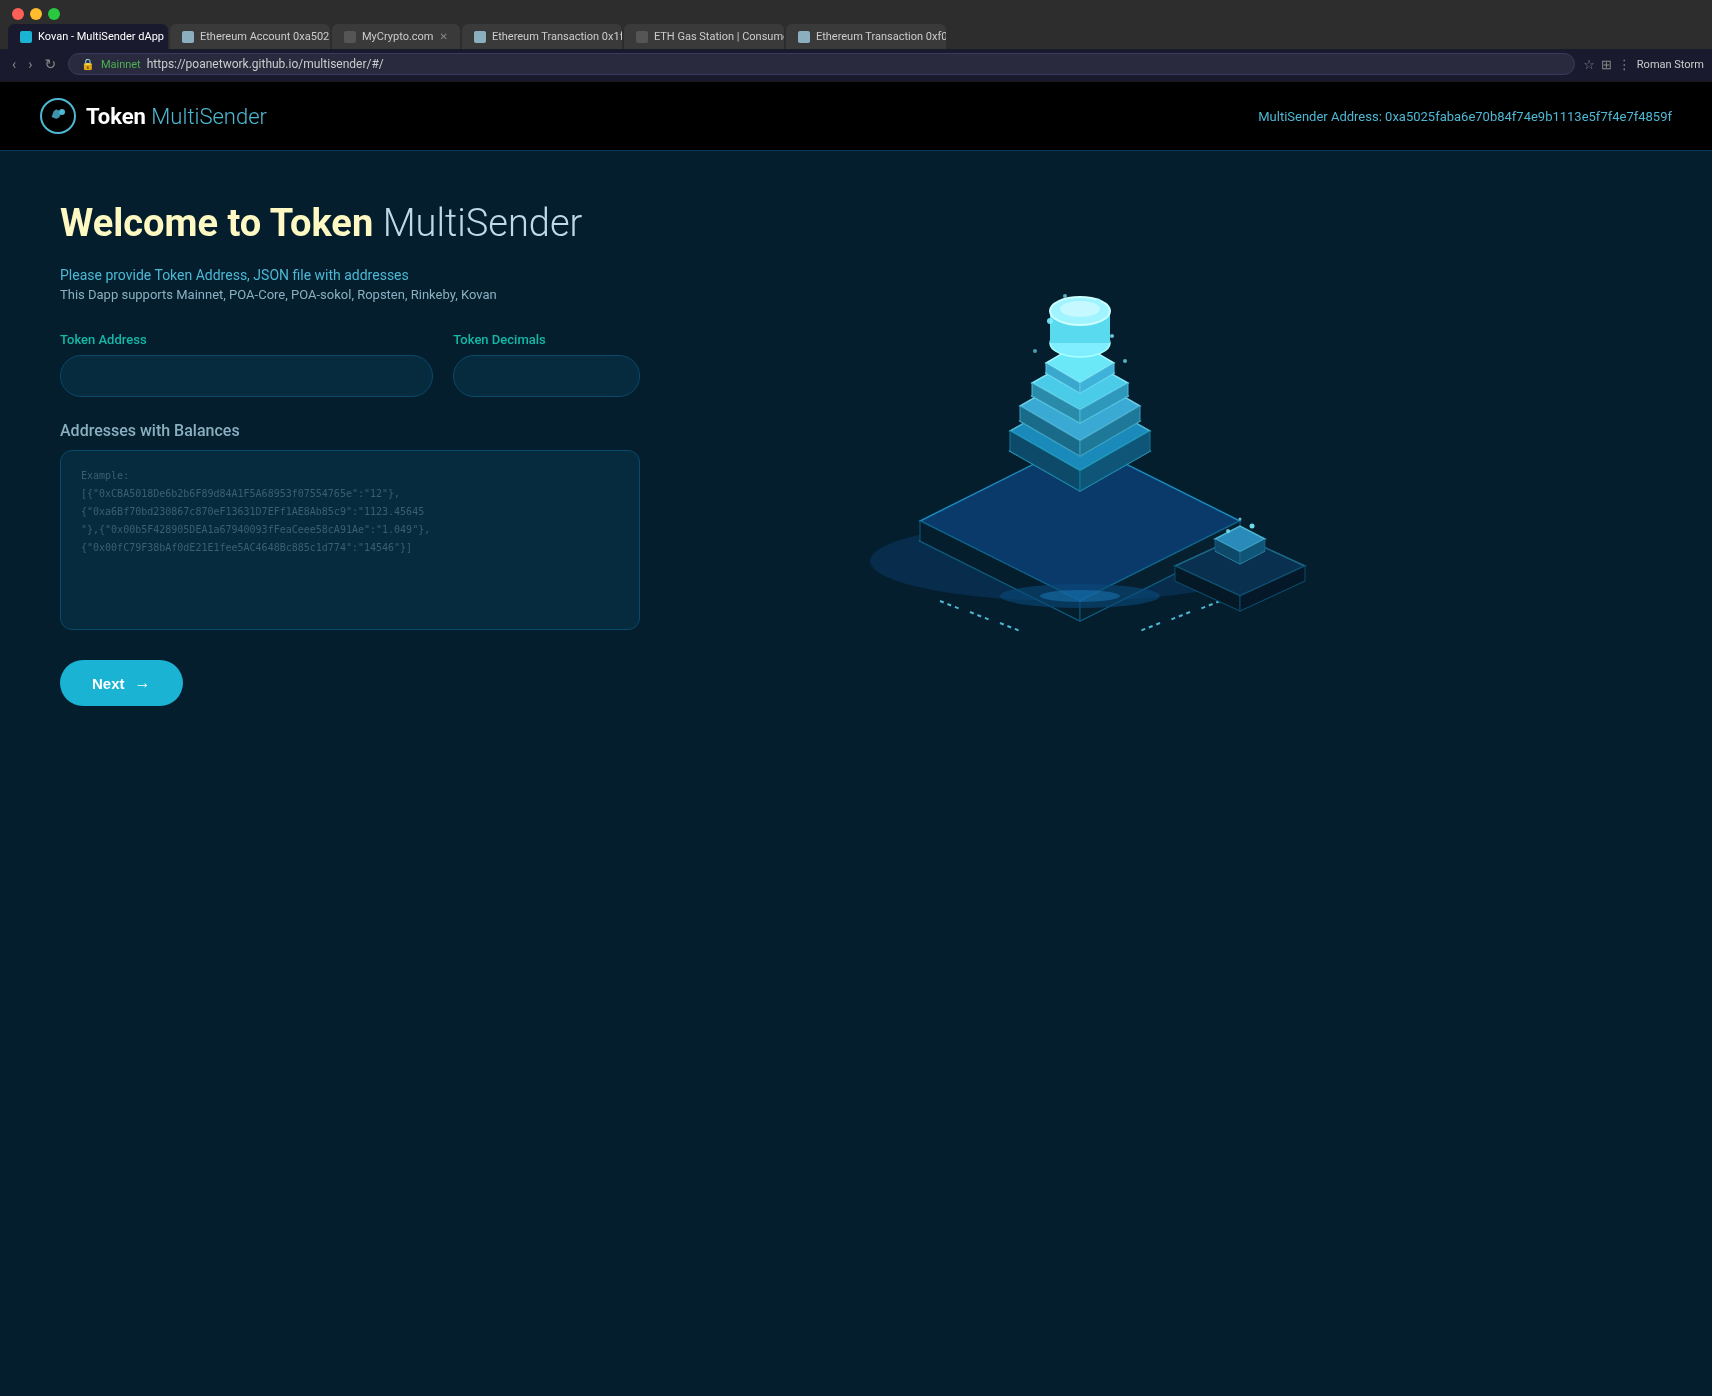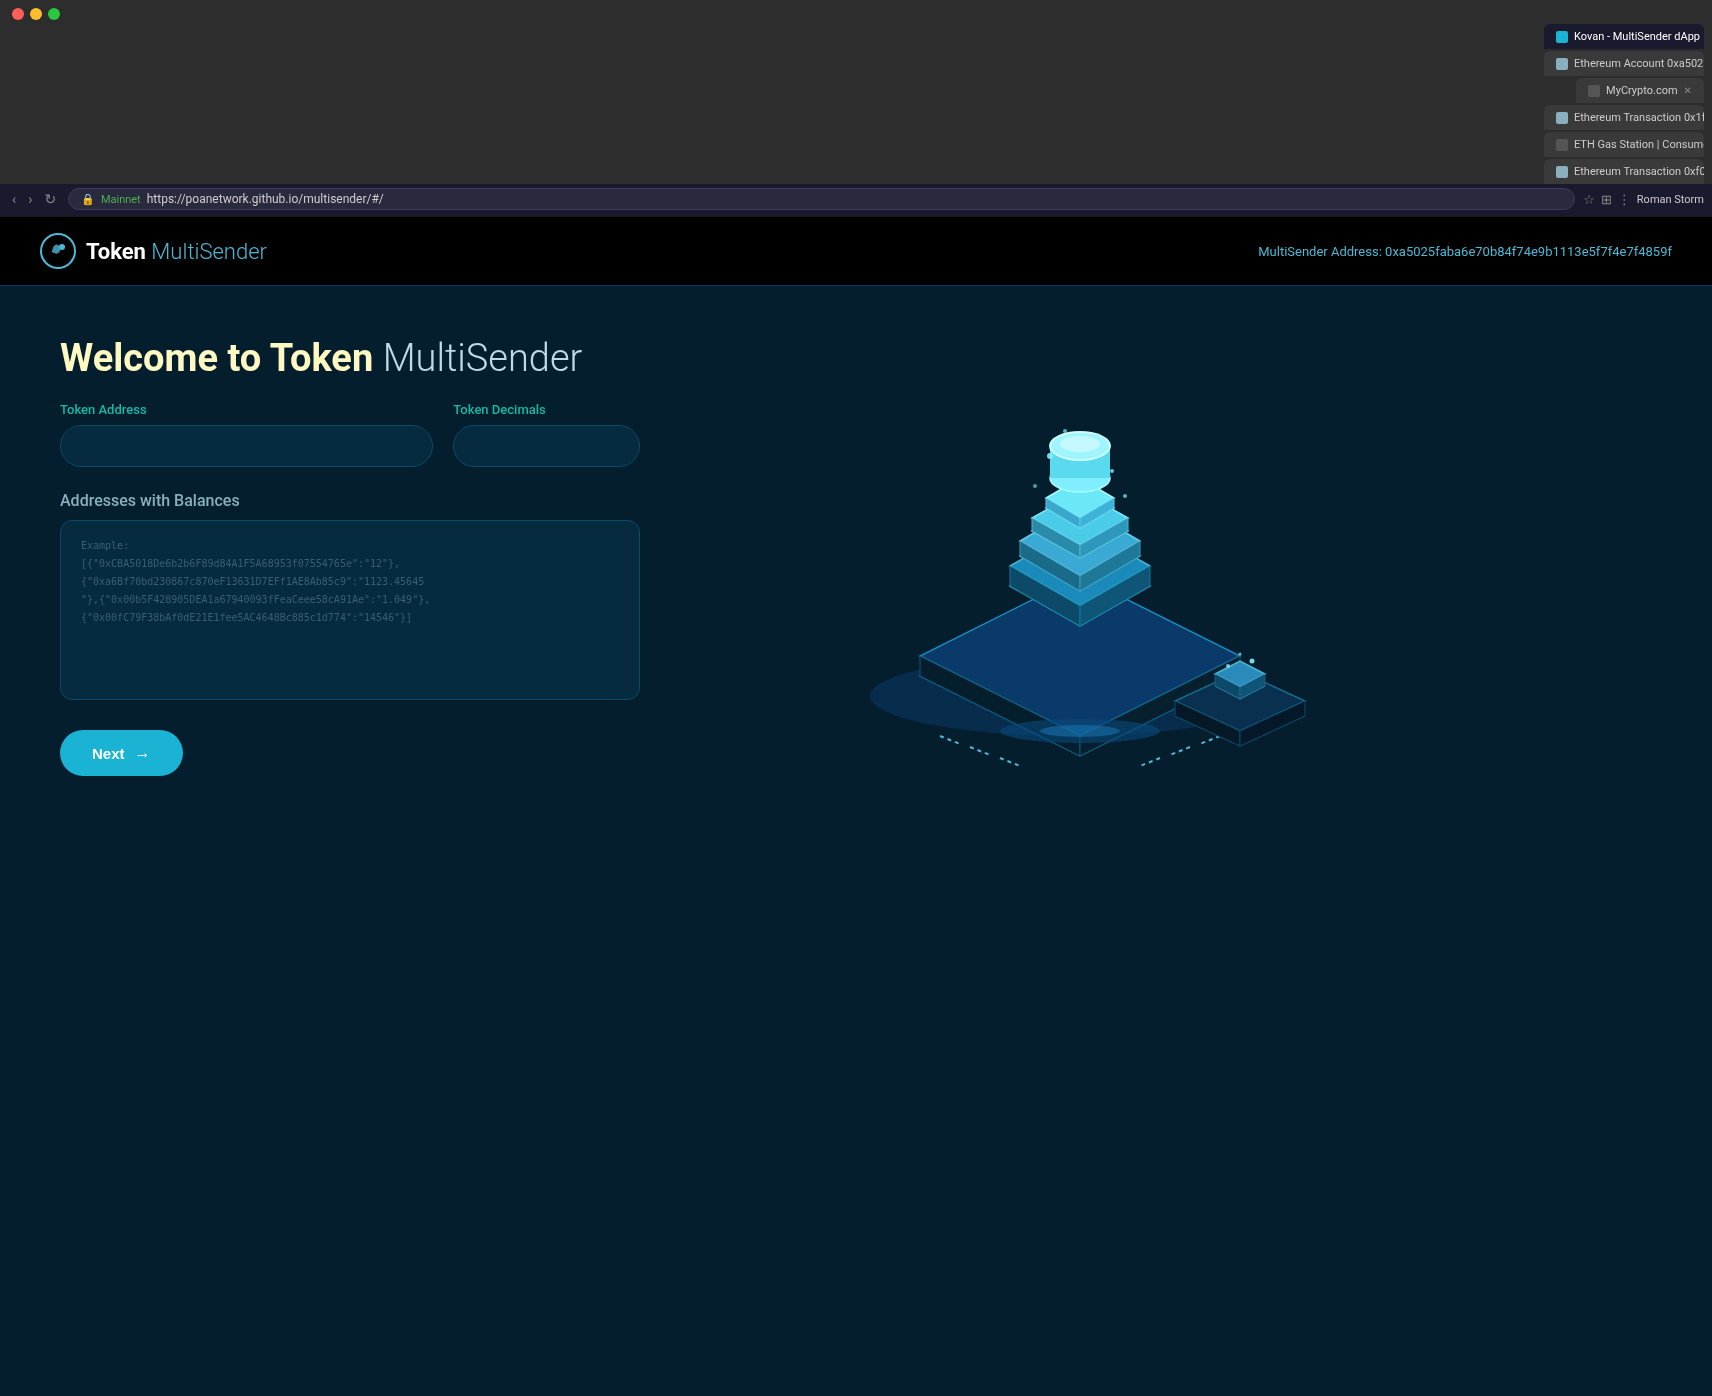--- a/index.html
+++ b/index.html
@@ -37,21 +37,20 @@
     .traffic-light.close { background: #ff5f57; }
     .traffic-light.minimize { background: #febc2e; }
     .traffic-light.maximize { background: #28c840; }
 
     .tabs-bar {
       display: flex;
       align-items: flex-end;
       padding: 0 8px;
       gap: 2px;
       overflow: hidden;
-      flex-direction: column;
     }
 
     .tab {
       display: flex;
       align-items: center;
       gap: 6px;
       padding: 6px 12px;
       background: #3a3a3a;
       border-radius: 6px 6px 0 0;
       font-size: 11px;
@@ -422,20 +421,24 @@
 </div>
 
 <div class="main-content">
 
   <div class="left-panel">
     <h1 class="page-title">
       <span class="bold-part">Welcome to Token</span>
       <span class="light-part">MultiSender</span>
     </h1>
 
+    <div class="description">
+      <p class="highlight">Please provide Token Address, JSON file with addresses</p>
+      <p class="sub">This Dapp supports Mainnet, POA-Core, POA-sokol, Ropsten, Rinkeby, Kovan</p>
+    </div>
 
     <div class="form-section">
       <div class="form-row">
         <div class="form-group token-address">
           <label class="form-label">Token Address</label>
           <input type="text" class="form-input" placeholder="" style="">
         </div>
         <div class="form-group token-decimals">
           <label class="form-label">Token Decimals</label>
           <input type="text" class="form-input" placeholder="" style="">

